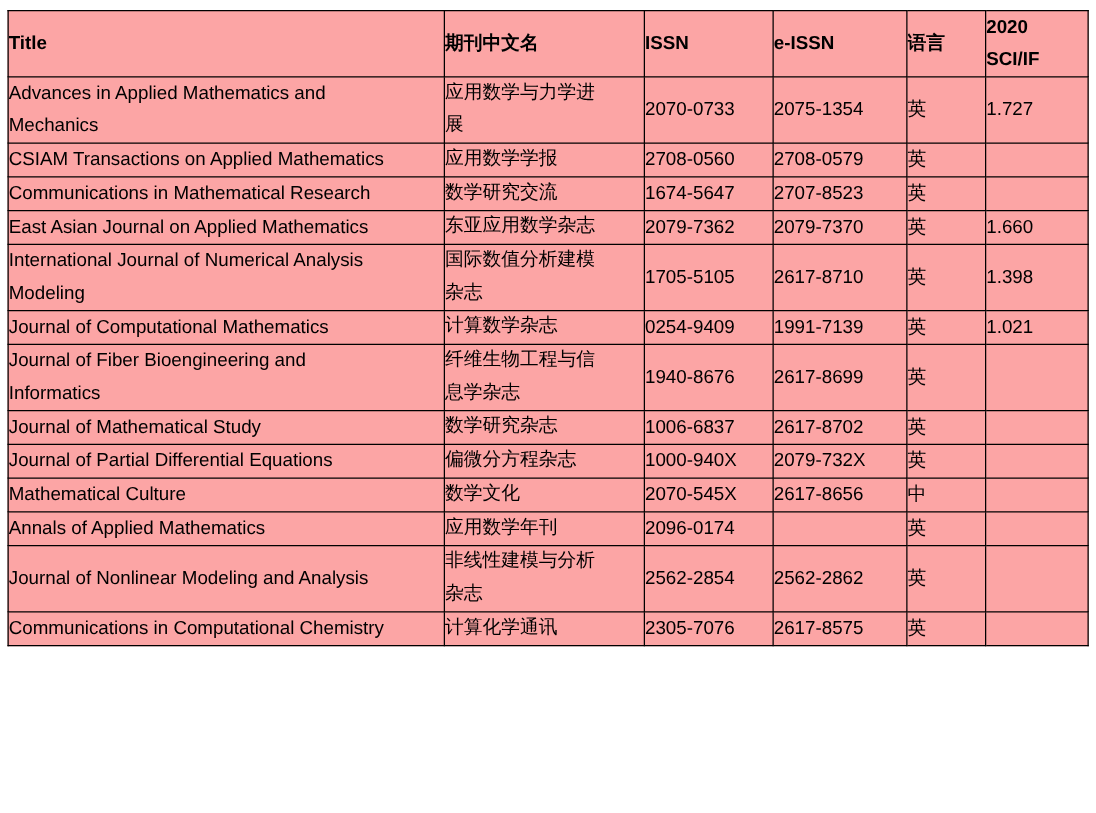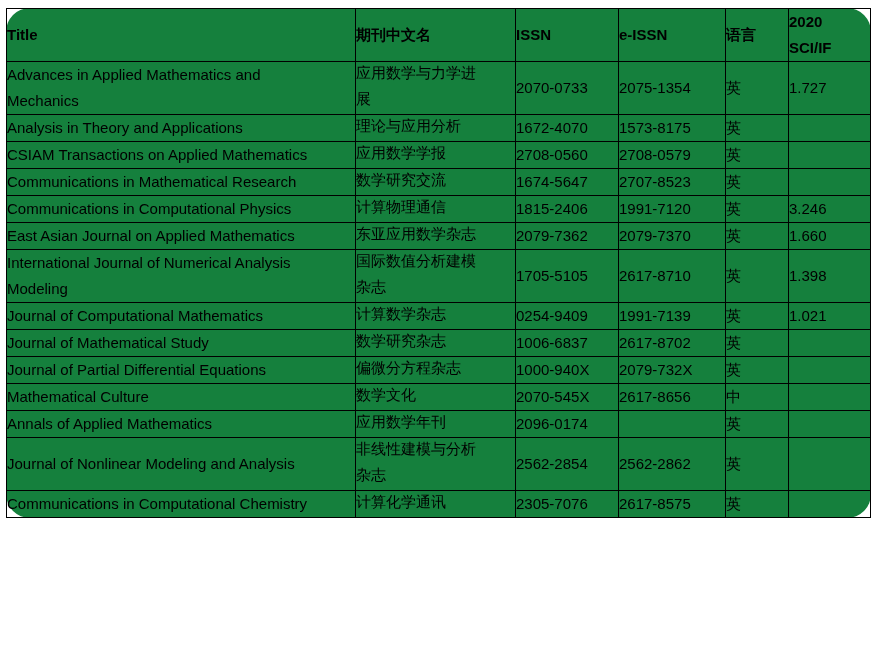--- a/index.html
+++ b/index.html
@@ -14,22 +14,21 @@
     position: relative;
     width: 877px;
     height: 650px;
     overflow: hidden;
   }
   table.journal-table {
     border-collapse: collapse;
     table-layout: fixed;
     margin: 8px 1px 0 6px;
     width: 864px;
-    background: #15803d;
-    border-radius: 24px;
+    background: #fca5a5;
   }
   table.journal-table th,
   table.journal-table td {
     border: 1px solid #000000;
     color: #000000;
     font-size: 15px;
     line-height: 26px;
     vertical-align: middle;
     white-space: pre-line;
     overflow: hidden;
@@ -89,50 +88,34 @@
           <td class="col-title">Advances in Applied Mathematics and
 Mechanics</td>
           <td class="col-cn">应用数学与力学进
 展</td>
           <td class="col-issn">2070-0733</td>
           <td class="col-eissn">2075-1354</td>
           <td class="col-lang">英</td>
           <td class="col-if">1.727</td>
         </tr>
         <tr>
-          <td class="col-title">Analysis in Theory and Applications</td>
-          <td class="col-cn">理论与应用分析</td>
-          <td class="col-issn">1672-4070</td>
-          <td class="col-eissn">1573-8175</td>
-          <td class="col-lang">英</td>
-          <td class="col-if"></td>
-        </tr>
-        <tr>
           <td class="col-title">CSIAM Transactions on Applied Mathematics</td>
           <td class="col-cn">应用数学学报</td>
           <td class="col-issn">2708-0560</td>
           <td class="col-eissn">2708-0579</td>
           <td class="col-lang">英</td>
           <td class="col-if"></td>
         </tr>
         <tr>
           <td class="col-title">Communications in Mathematical Research</td>
           <td class="col-cn">数学研究交流</td>
           <td class="col-issn">1674-5647</td>
           <td class="col-eissn">2707-8523</td>
           <td class="col-lang">英</td>
           <td class="col-if"></td>
-        </tr>
-        <tr>
-          <td class="col-title">Communications in Computational Physics</td>
-          <td class="col-cn">计算物理通信</td>
-          <td class="col-issn">1815-2406</td>
-          <td class="col-eissn">1991-7120</td>
-          <td class="col-lang">英</td>
-          <td class="col-if">3.246</td>
         </tr>
         <tr>
           <td class="col-title">East Asian Journal on Applied Mathematics</td>
           <td class="col-cn">东亚应用数学杂志</td>
           <td class="col-issn">2079-7362</td>
           <td class="col-eissn">2079-7370</td>
           <td class="col-lang">英</td>
           <td class="col-if">1.660</td>
         </tr>
         <tr>
@@ -147,20 +130,30 @@
         </tr>
         <tr>
           <td class="col-title">Journal of Computational Mathematics</td>
           <td class="col-cn">计算数学杂志</td>
           <td class="col-issn">0254-9409</td>
           <td class="col-eissn">1991-7139</td>
           <td class="col-lang">英</td>
           <td class="col-if">1.021</td>
         </tr>
         <tr>
+          <td class="col-title">Journal of Fiber Bioengineering and
+Informatics</td>
+          <td class="col-cn">纤维生物工程与信
+息学杂志</td>
+          <td class="col-issn">1940-8676</td>
+          <td class="col-eissn">2617-8699</td>
+          <td class="col-lang">英</td>
+          <td class="col-if"></td>
+        </tr>
+        <tr>
           <td class="col-title">Journal of Mathematical Study</td>
           <td class="col-cn">数学研究杂志</td>
           <td class="col-issn">1006-6837</td>
           <td class="col-eissn">2617-8702</td>
           <td class="col-lang">英</td>
           <td class="col-if"></td>
         </tr>
         <tr>
           <td class="col-title">Journal of Partial Differential Equations</td>
           <td class="col-cn">偏微分方程杂志</td>

